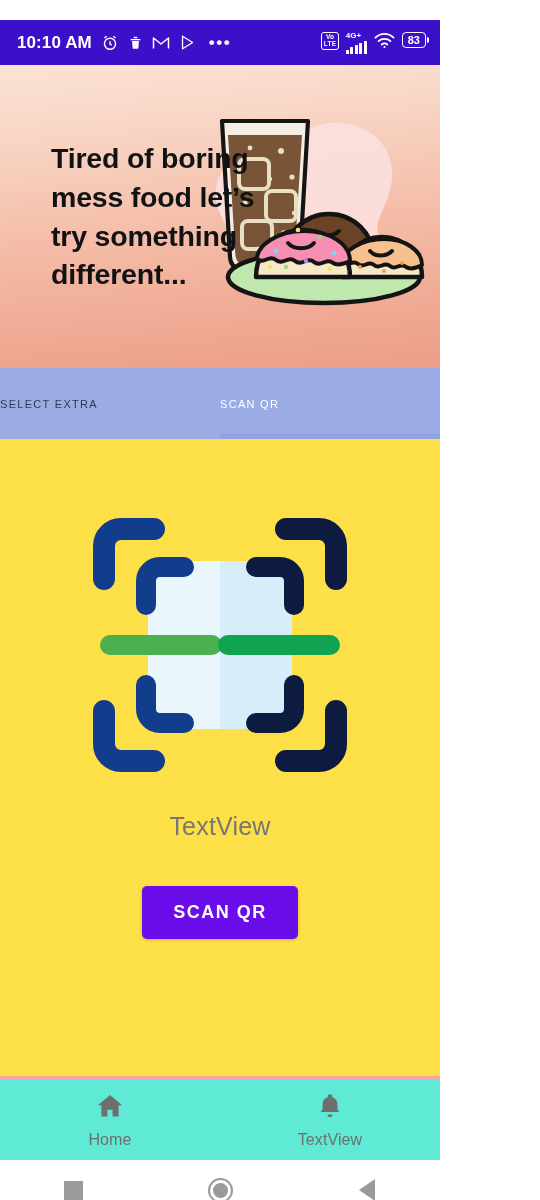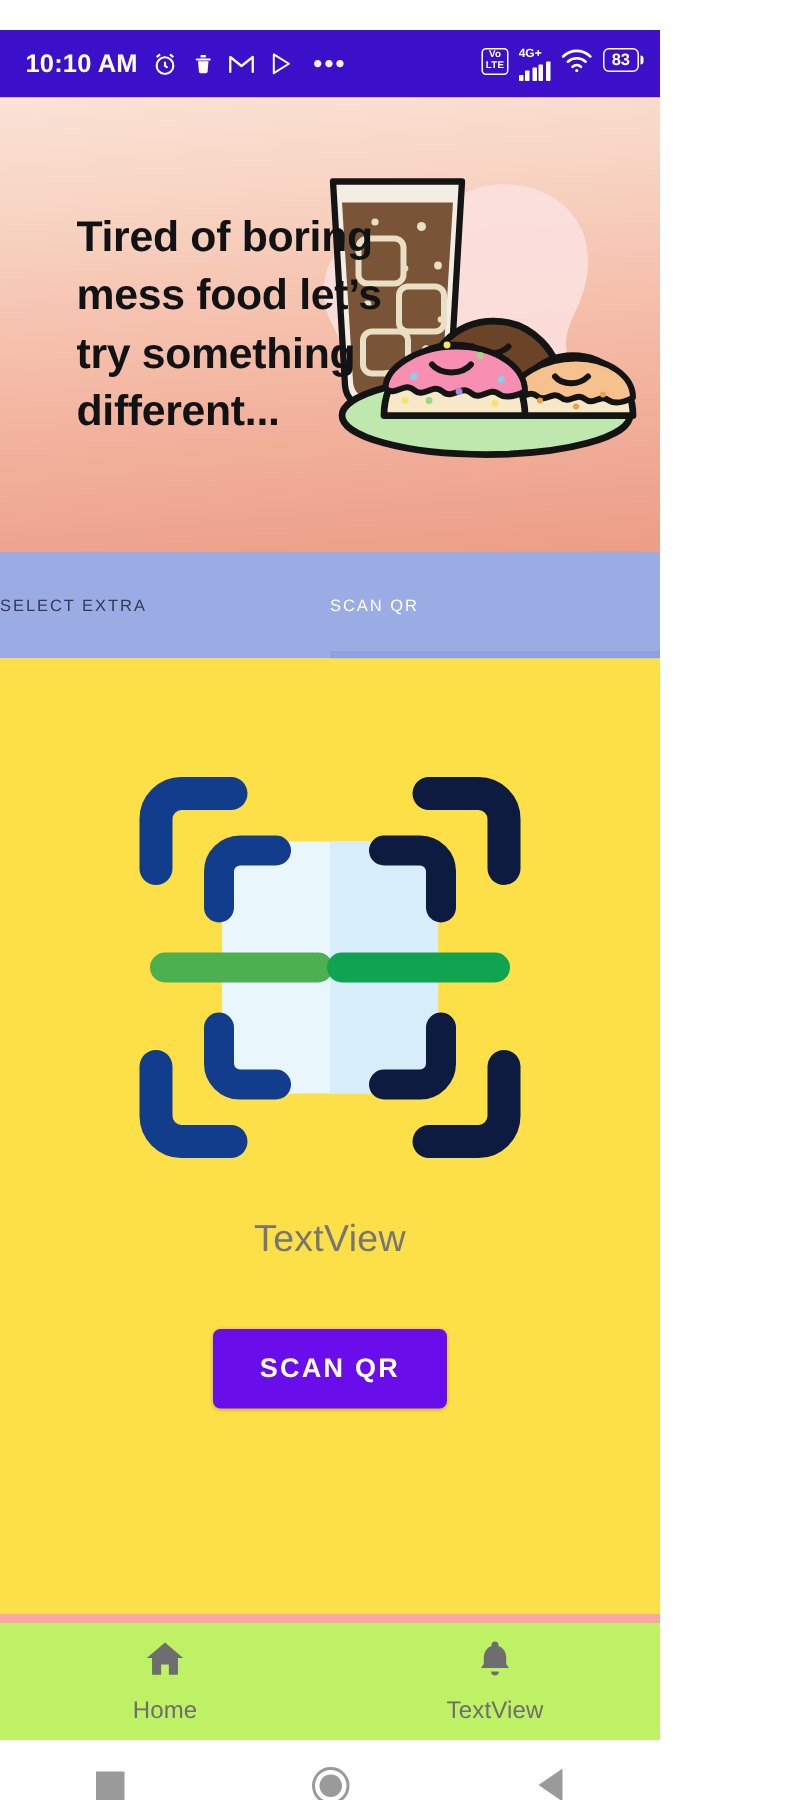--- a/index.html
+++ b/index.html
@@ -76,21 +76,21 @@
   .scan-btn {
     margin-top:45px; background:#6A0DEB; color:#fff; border:none;
     font-family:"Liberation Sans", sans-serif;
     font-size:18px; font-weight:700; letter-spacing:1.5px;
     padding:16px 31px; border-radius:5px; cursor:pointer;
     box-shadow:0 1px 3px rgba(0,0,0,.22);
   }
 
   
   .bottomnav {
-    flex:0 0 84px; background:#bef264; border-top:6px solid #fca5a5;
+    flex:0 0 84px; background:#5eead4; border-top:4px solid #fca5a5;
     display:flex; align-items:center;
   }
   .navitem {
     flex:1; display:flex; flex-direction:column; align-items:center;
     justify-content:center; gap:7px; cursor:pointer;
   }
   .navitem .nlabel { font-size:16px; letter-spacing:.1px; }
   .navitem.inactive .nlabel { color:#6E6E6E; }
   .navitem.active .nlabel { color:#7B19E0; }
 

